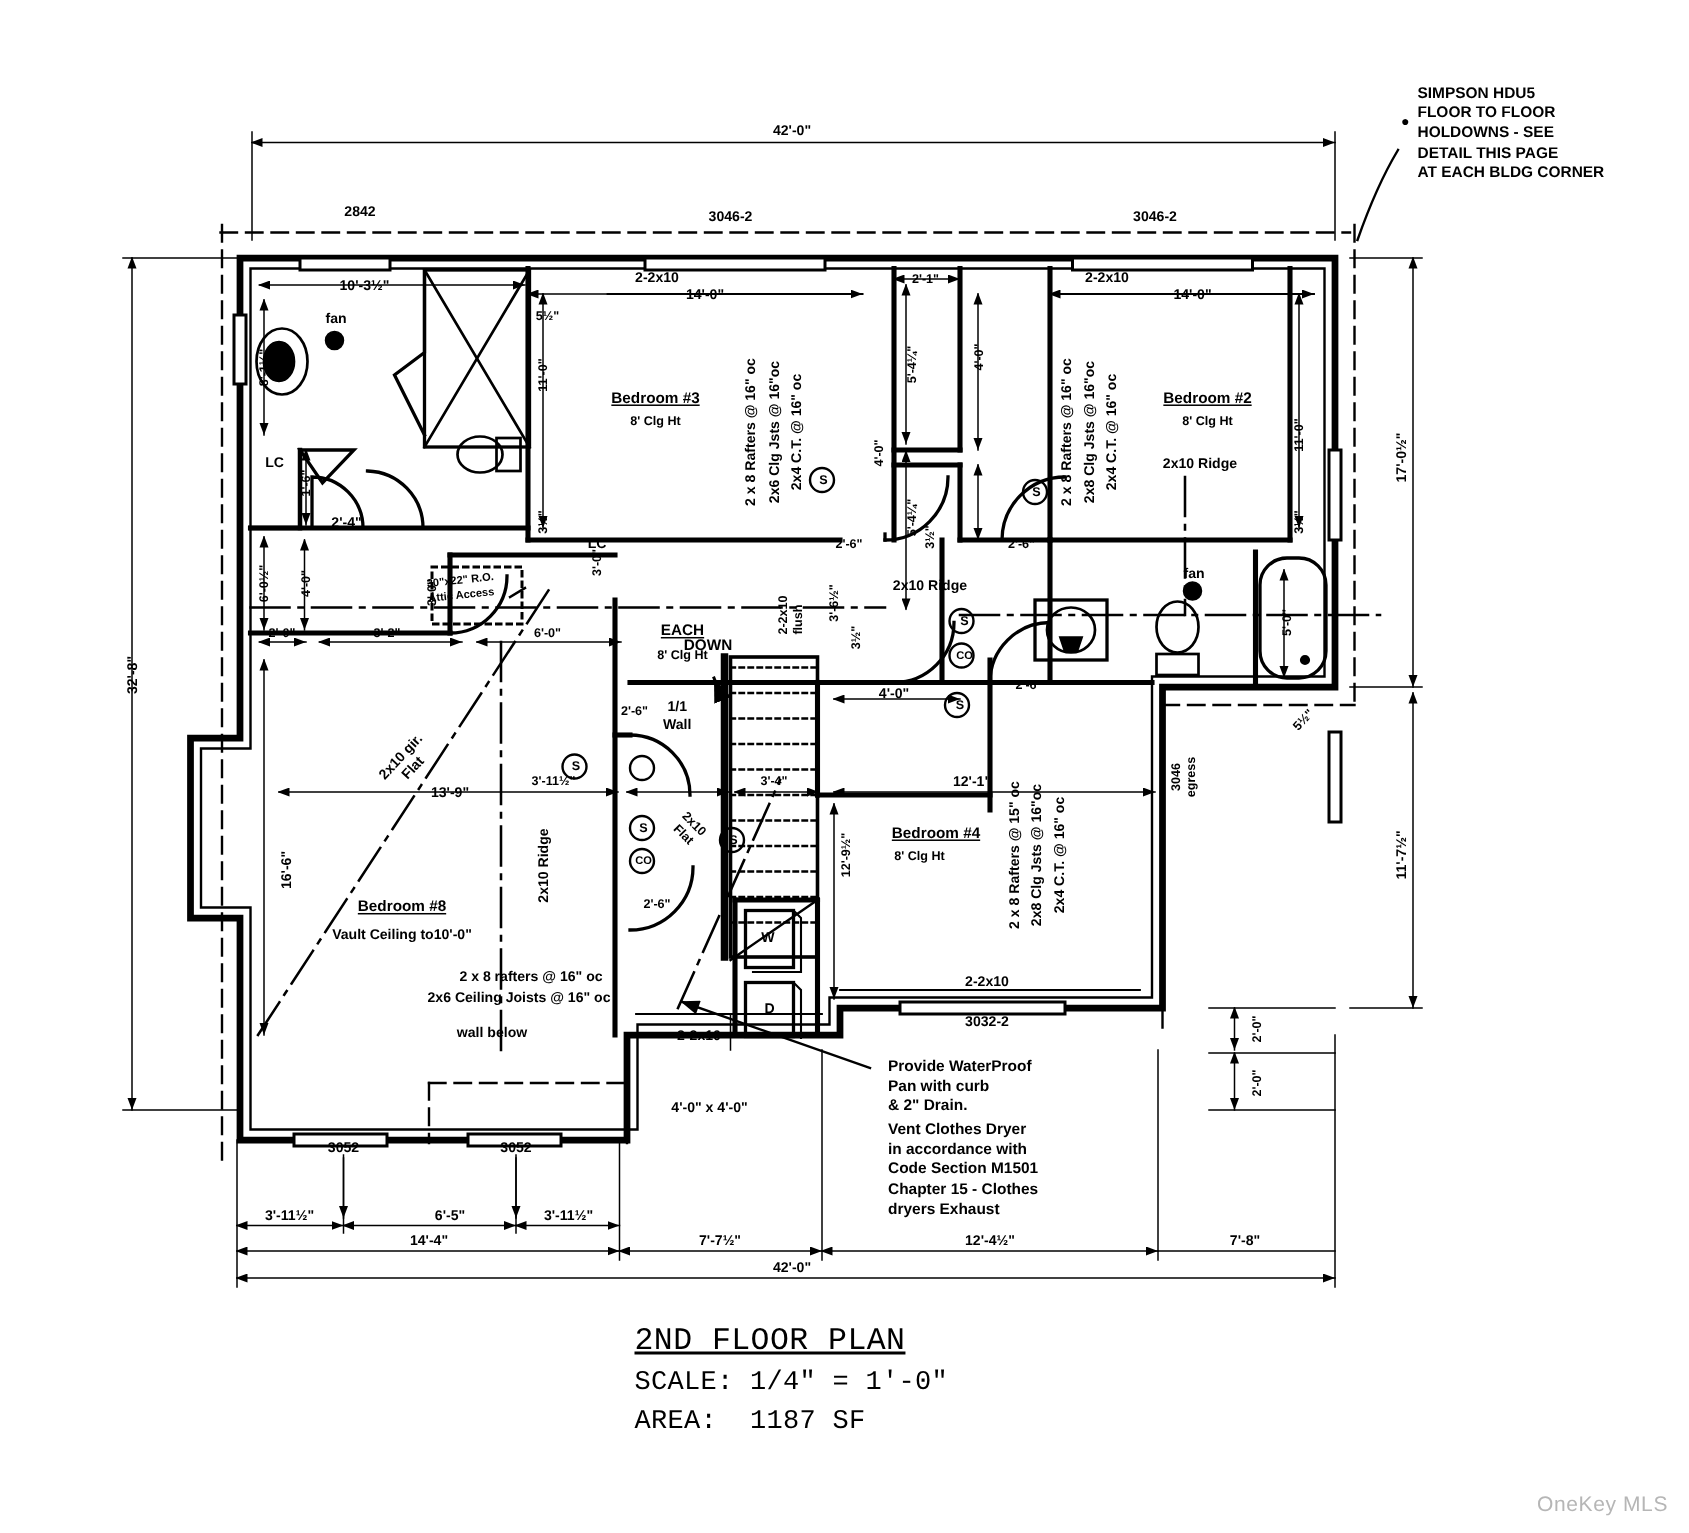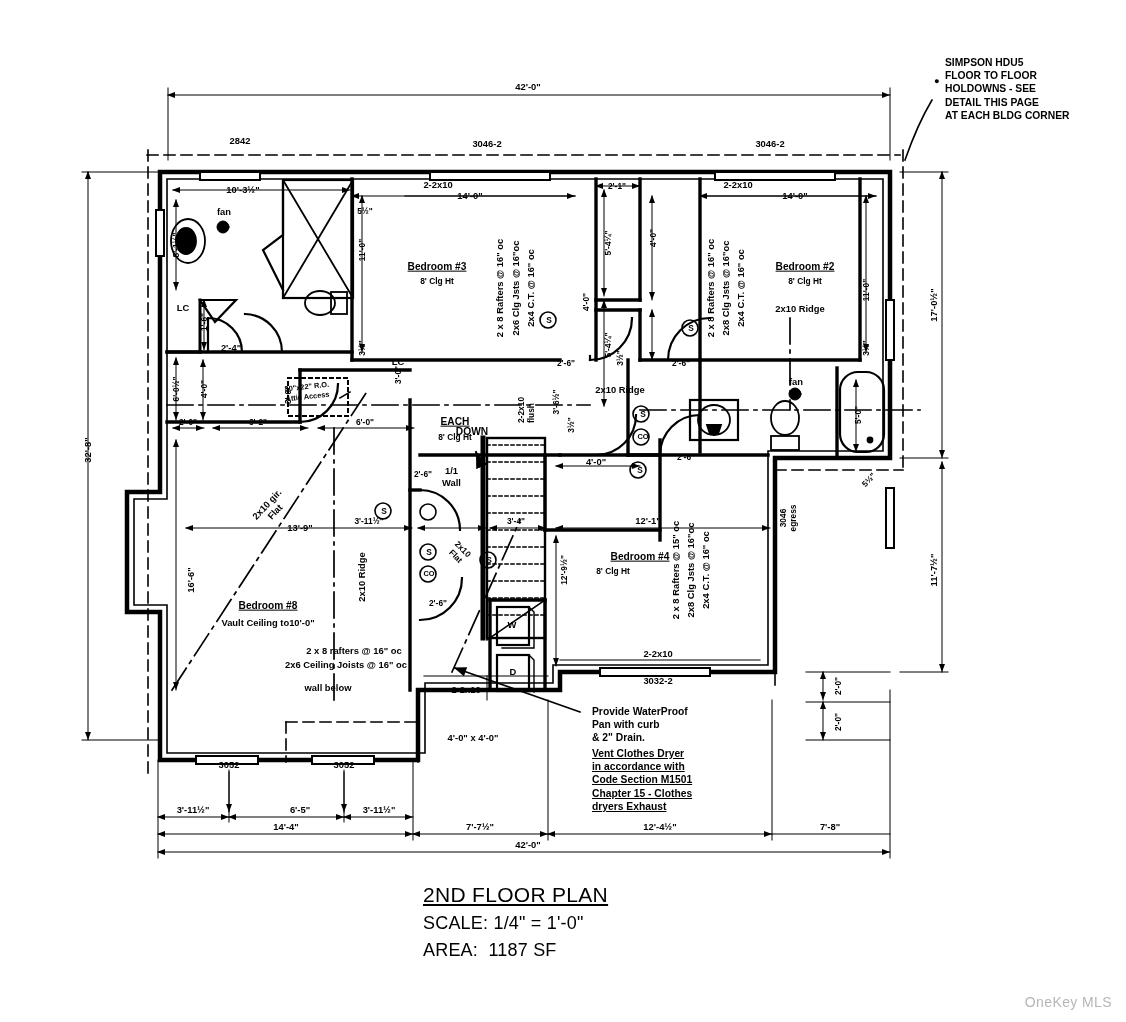--- a/index.html
+++ b/index.html
@@ -12,21 +12,21 @@
   .t8{font-size:8.4px}
   .t9{font-size:9.4px}
   .t10{font-size:10.2px}
   .t21{font-size:21px}
   .t18{font-size:18px}
   .und{text-decoration:underline;}
   .rot90{transform:translate(-50%,-50%) rotate(-90deg);}
   .rot45{transform:translate(-50%,-50%) rotate(-47deg);}
   .rotn45{transform:translate(-50%,-50%) rotate(45deg);}
   .title-blk{position:absolute;left:423px;top:883px;}
-  .title-blk div{white-space:pre;}
+  .title-blk div{white-space:pre;font-family:Liberation Mono, monospace;}
   .wm{position:absolute;right:14px;bottom:12px;font-size:14px;color:#b6b6b6;
       letter-spacing:.4px;font-weight:normal;}
   .note{position:absolute;font-size:10.3px;font-weight:bold;line-height:1.28;white-space:pre;}
 </style>
 </head>
 <body>
 
 <svg id="plan" viewBox="0 0 1126 1022">
   <defs>
     <marker id="ar" markerWidth="9" markerHeight="9" refX="8" refY="3" orient="auto">
@@ -437,37 +437,37 @@
 <div class="lbl t9 ctr" style="left:268px;top:623px;">Vault Ceiling to10'-0"</div>
 <div class="lbl t9 ctr" style="left:354px;top:651px;">2 x 8 rafters @ 16" oc</div>
 <div class="lbl t9 ctr" style="left:346px;top:665px;">2x6 Ceiling Joists @ 16" oc</div>
 <div class="lbl t9 ctr" style="left:318px;top:688px;padding-left:20px;">wall below</div>
 <div class="lbl t9 ctr" style="left:300px;top:528px;">13'-9"</div>
 <div class="lbl t9 rot90" style="left:191px;top:580px;">16'-6"</div>
 <div class="lbl t9 rot90" style="left:362px;top:577px;">2x10 Ridge</div>
 <div class="lbl t9 rot45" style="left:271px;top:508px;line-height:1.2;text-align:center;">2x10 gir.
 Flat</div>
 
-<div class="lbl t10 und ctr" style="left:640px;top:557px;">Bedroom #4</div>
+<div class="lbl t10 und ctr" style="left:624px;top:557px;">Bedroom #4</div>
 <div class="lbl t8 ctr" style="left:613px;top:571px;">8' Clg Ht</div>
 <div class="lbl t9 ctr" style="left:648px;top:521px;">12'-1"</div>
 <div class="lbl t8 rot90" style="left:564px;top:570px;">12'-9½"</div>
 <div class="lbl t9 rot90" style="left:676px;top:570px;">2 x 8 Rafters @ 15" oc</div>
 <div class="lbl t9 rot90" style="left:691px;top:570px;">2x8 Clg Jsts @ 16"oc</div>
 <div class="lbl t9 rot90" style="left:706px;top:570px;">2x4 C.T. @ 16" oc</div>
 <div class="lbl t9 ctr" style="left:658px;top:654px;">2-2x10</div>
 <div class="lbl t9 ctr" style="left:466px;top:690px;">2-2x10</div>
 <div class="lbl t9 ctr" style="left:512px;top:625px;">W</div>
 <div class="lbl t9 ctr" style="left:513px;top:672px;">D</div>
 <div class="lbl t9 ctr" style="left:473px;top:738px;">4'-0" x 4'-0"</div>
 
 <div class="note" style="left:592px;top:705px;">Provide WaterProof
 Pan with curb
 &amp; 2" Drain.</div>
-<div class="note" style="left:592px;top:747px;text-decoration:underline;">Vent Clothes Dryer
+<div class="note" style="left:592px;top:747px;">Vent Clothes Dryer
 in accordance with
 Code Section M1501
 Chapter 15 - Clothes
 dryers Exhaust</div>
 
 <div class="title-blk">
   <div class="t21 und" style="letter-spacing:.3px;">2ND FLOOR PLAN</div>
   <div class="t18" style="margin-top:6px;letter-spacing:.2px;">SCALE: 1/4" = 1'-0"</div>
   <div class="t18" style="margin-top:6px;letter-spacing:.2px;">AREA:  1187 SF</div>
 </div>

